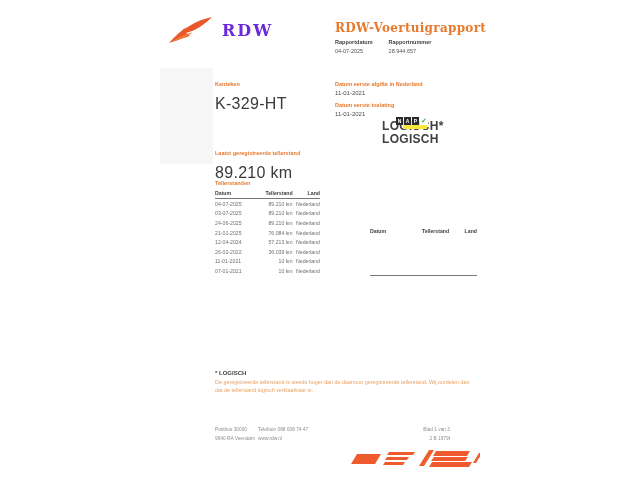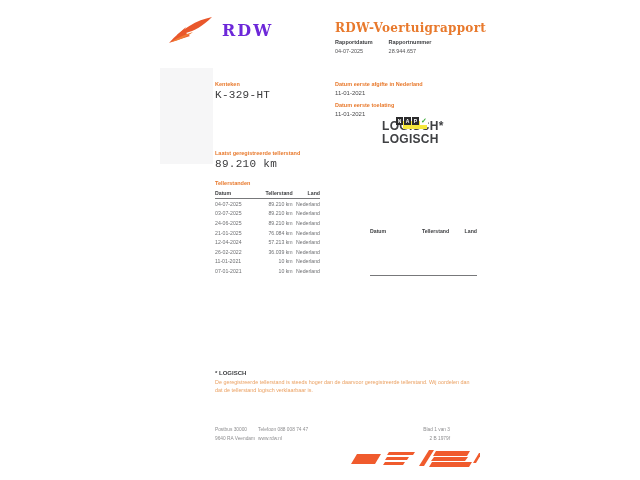--- a/index.html
+++ b/index.html
@@ -15,22 +15,22 @@
                color:#6d28d9; letter-spacing:2px; }
   .doc-title { position:absolute; left:335px; top:21px; font-family:"DejaVu Serif", serif;
                font-size:12px; font-weight:bold; color:#e8792c; letter-spacing:0.3px; }
   .report-meta { position:absolute; left:335px; top:39px; display:flex; gap:16px; }
   .meta-label { font-size:5.5px; font-weight:bold; color:#3f4043; display:block; }
   .meta-value { font-size:5.5px; color:#545456; display:block; margin-top:2.5px; }
   
   .photo-block { position:absolute; left:160px; top:68px; width:53px; height:96px; background:#f6f6f7; }
   .field { position:absolute; }
   .field-label { font-size:5.5px; font-weight:bold; color:#e8792c; display:block; }
-  .field-value { font-family:Liberation Mono, monospace; font-size:11px; color:#3a3a3c;
-                 display:block; margin-top:2px; letter-spacing:0.3px; }
+  .field-value { font-family:Liberation Sans, sans-serif; font-size:16px; color:#3a3a3c;
+                 display:block; margin-top:8px; letter-spacing:0.3px; }
   .field-value-sm { font-size:6px; color:#4a4a4c; display:block; margin-top:3px; }
   .f-kenteken { left:215px; top:81px; }
   .f-merk { left:215px; top:107px; }
   .f-teller { left:215px; top:150px; }
   .f-afgifte { left:335px; top:81px; }
   .f-toelating { left:335px; top:102px; }
   .oordeel { position:absolute; left:335px; top:120px; font-size:12px; font-weight:bold;
              color:#3f4043; line-height:12.5px; letter-spacing:0.3px;margin-left:47px; }
   
   .nap { position:absolute; left:396px; top:117px; display:flex; gap:1px; align-items:flex-start; }

